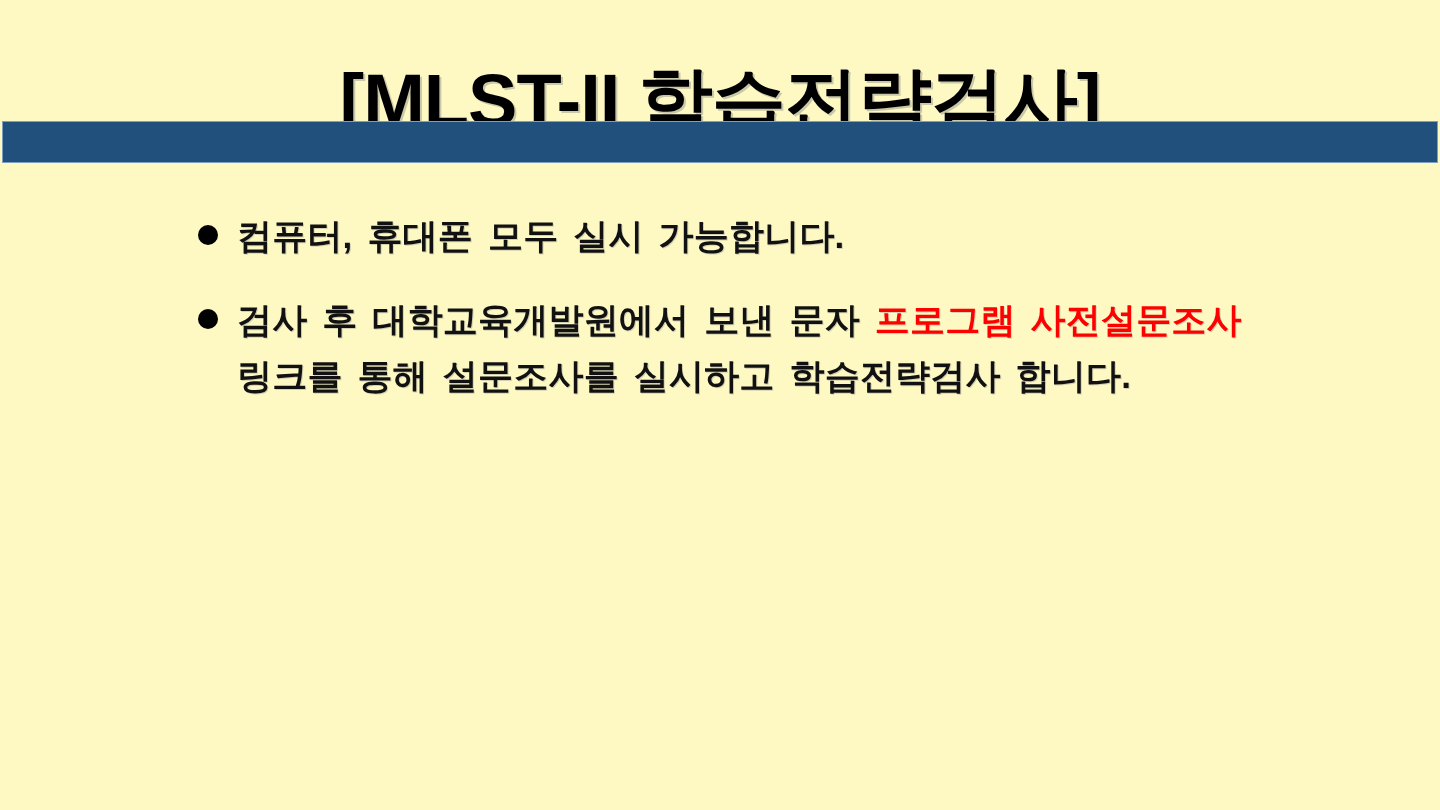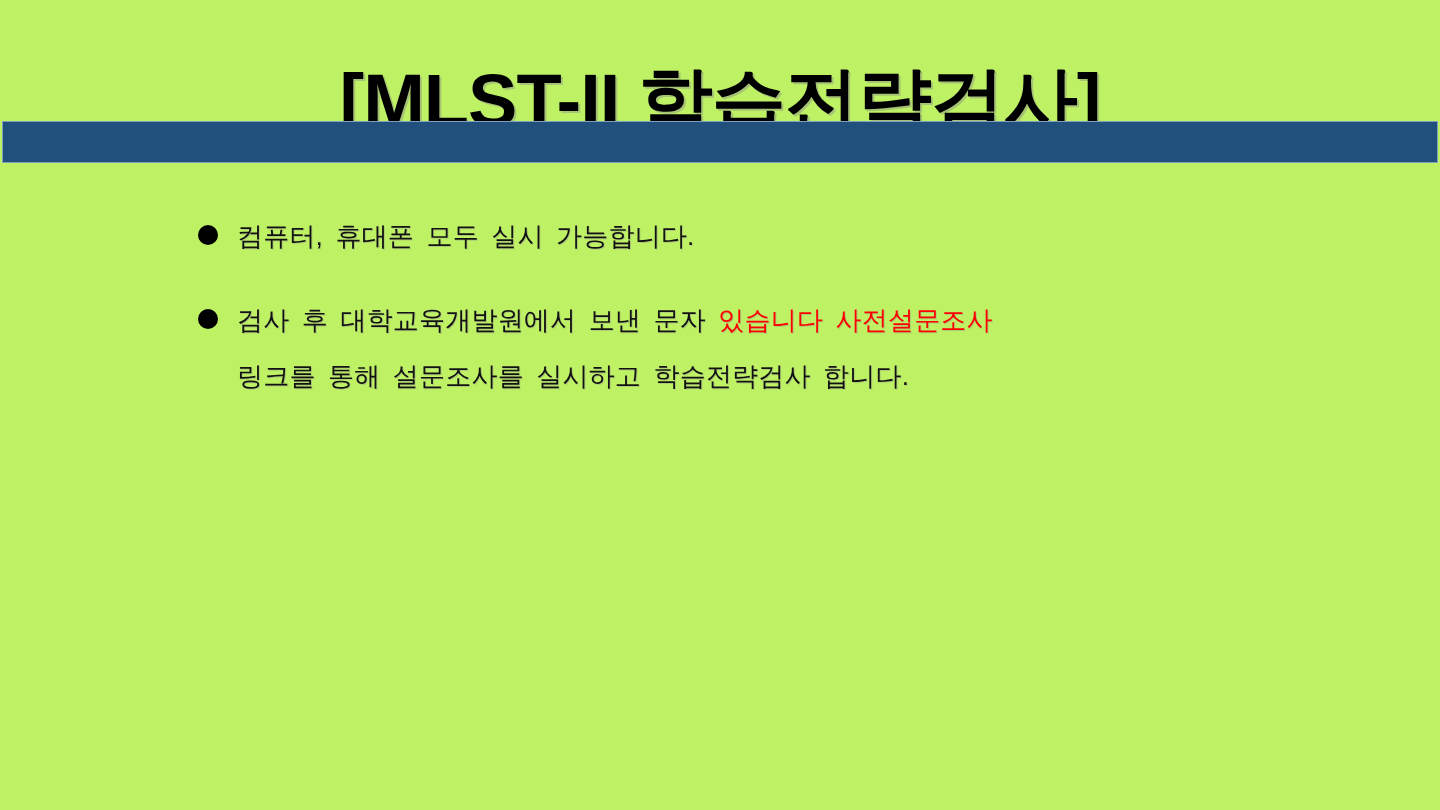--- a/index.html
+++ b/index.html
@@ -13,21 +13,21 @@
     height: 810px;
     overflow: hidden;
     font-family: "Liberation Sans", "DejaVu Sans", sans-serif;
     -webkit-font-smoothing: antialiased;
   }
 
   .slide {
     position: relative;
     width: 1440px;
     height: 810px;
-    background: #bef264;
+    background: #fef9c3;
     box-sizing: border-box;
   }
 
   
   .title-wrap {
     position: absolute;
     left: 0;
     top: 14px;
     width: 1440px;
     text-align: center;
@@ -74,23 +74,23 @@
     flex: 0 0 auto;
     width: 20px;
     height: 20px;
     border-radius: 50%;
     background: #000000;
     margin-top: 17px;
     margin-right: 19px;
   }
   .bullet-text {
     flex: 1 1 auto;
-    font-size: 26px;
+    font-size: 35px;
     line-height: 56px;
-    font-weight: 400;
+    font-weight: 700;
     color: #111111;
     letter-spacing: 0.2px;
     word-spacing: 5px;
     text-shadow: 1px 1px 0 rgba(150,150,150,0.40);
   }
   .bullet-text .line2 {
     display: block;
   }
   .hl-red {
     color: #ff0000;
@@ -114,20 +114,20 @@
       <div class="bullet-text">
         <span>컴퓨터, 휴대폰 모두 실시 가능합니다.</span>
       </div>
     </div>
 
 
 
     <div class="bullet-row tall">
       <span class="bullet-mark"></span>
       <div class="bullet-text">
-        <span>검사 후 대학교육개발원에서 보낸 문자 </span><span class="hl-red">있습니다 사전설문조사</span>
+        <span>검사 후 대학교육개발원에서 보낸 문자 </span><span class="hl-red">프로그램 사전설문조사</span>
         <span class="line2">링크를 통해 설문조사를 실시하고 학습전략검사 합니다.</span>
       </div>
     </div>
 
 
   </div>
 </div>
 
 </body></html>

